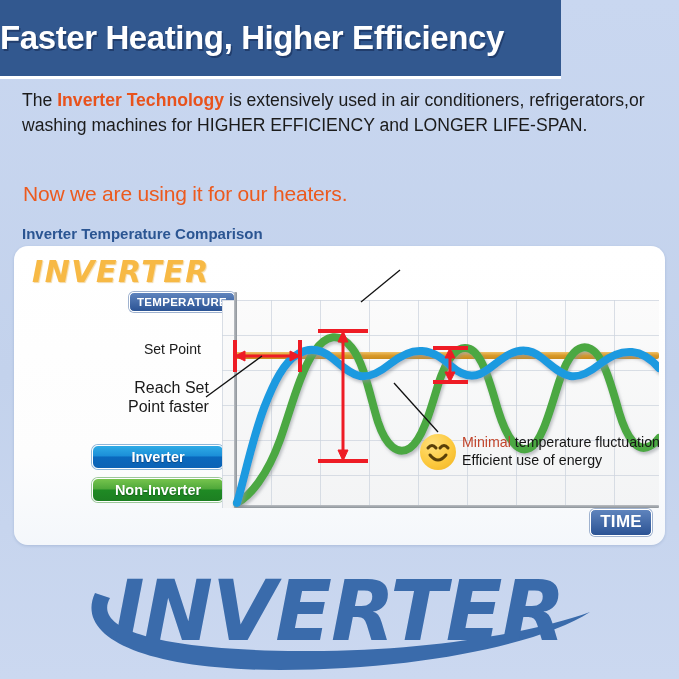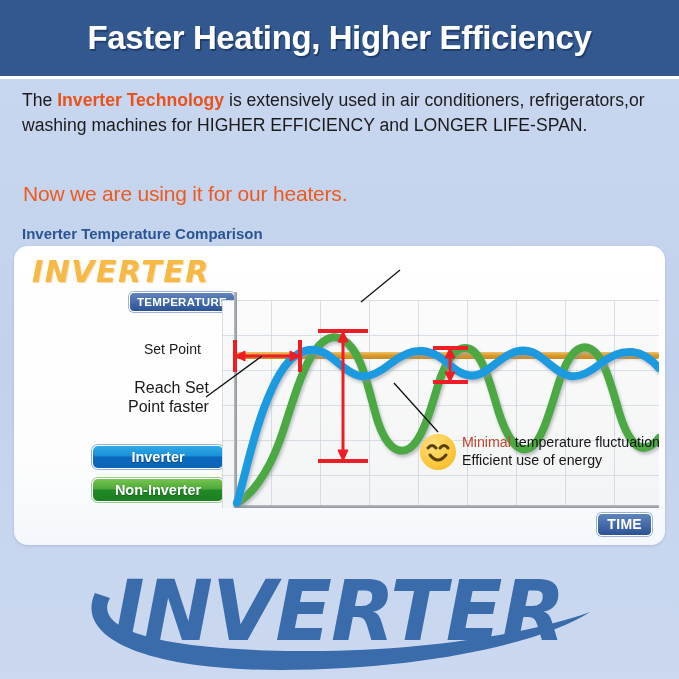--- a/index.html
+++ b/index.html
@@ -17,28 +17,28 @@
     position: relative;
     width: 679px;
     height: 679px;
     background: linear-gradient(180deg, #c9d7f0 0%, #c3d2ec 55%, #cbd8f0 100%);
   }
 
   
   .banner {
     position: absolute;
     left: 0; top: 0;
-    width: 679px;
+    width: 561px;
     height: 79px;
     background: #32588f;
     border-bottom: 3px solid #ffffff;
     box-sizing: border-box;
     display: flex;
     align-items: center;
-    justify-content: center;
+    justify-content: flex-start;
   }
   .banner-title {
     color: #ffffff;
     font-size: 33px;
     font-weight: bold;
     letter-spacing: -0.4px;
     text-shadow: 1.5px 1.5px 0 rgba(20,40,80,0.55);
     white-space: nowrap;
   }
 
@@ -207,21 +207,21 @@
     box-shadow: 0 0 0 1px #9cc79a;
   }
 
   
   .lbl-time {
     position: absolute;
     right: 13px;
     bottom: 9px;
     background: linear-gradient(180deg,#5f84bd,#2b5394);
     color: #ffffff;
-    font-size: 14px;
+    font-size: 17px;
     font-weight: bold;
     letter-spacing: 0.3px;
     padding: 2.5px 9px 3px;
     border-radius: 5px;
     border: 1.5px solid #ffffff;
     box-shadow: 0 0 0 1px #9fb2cf;
     margin-top: 45px;
   }
 
   

